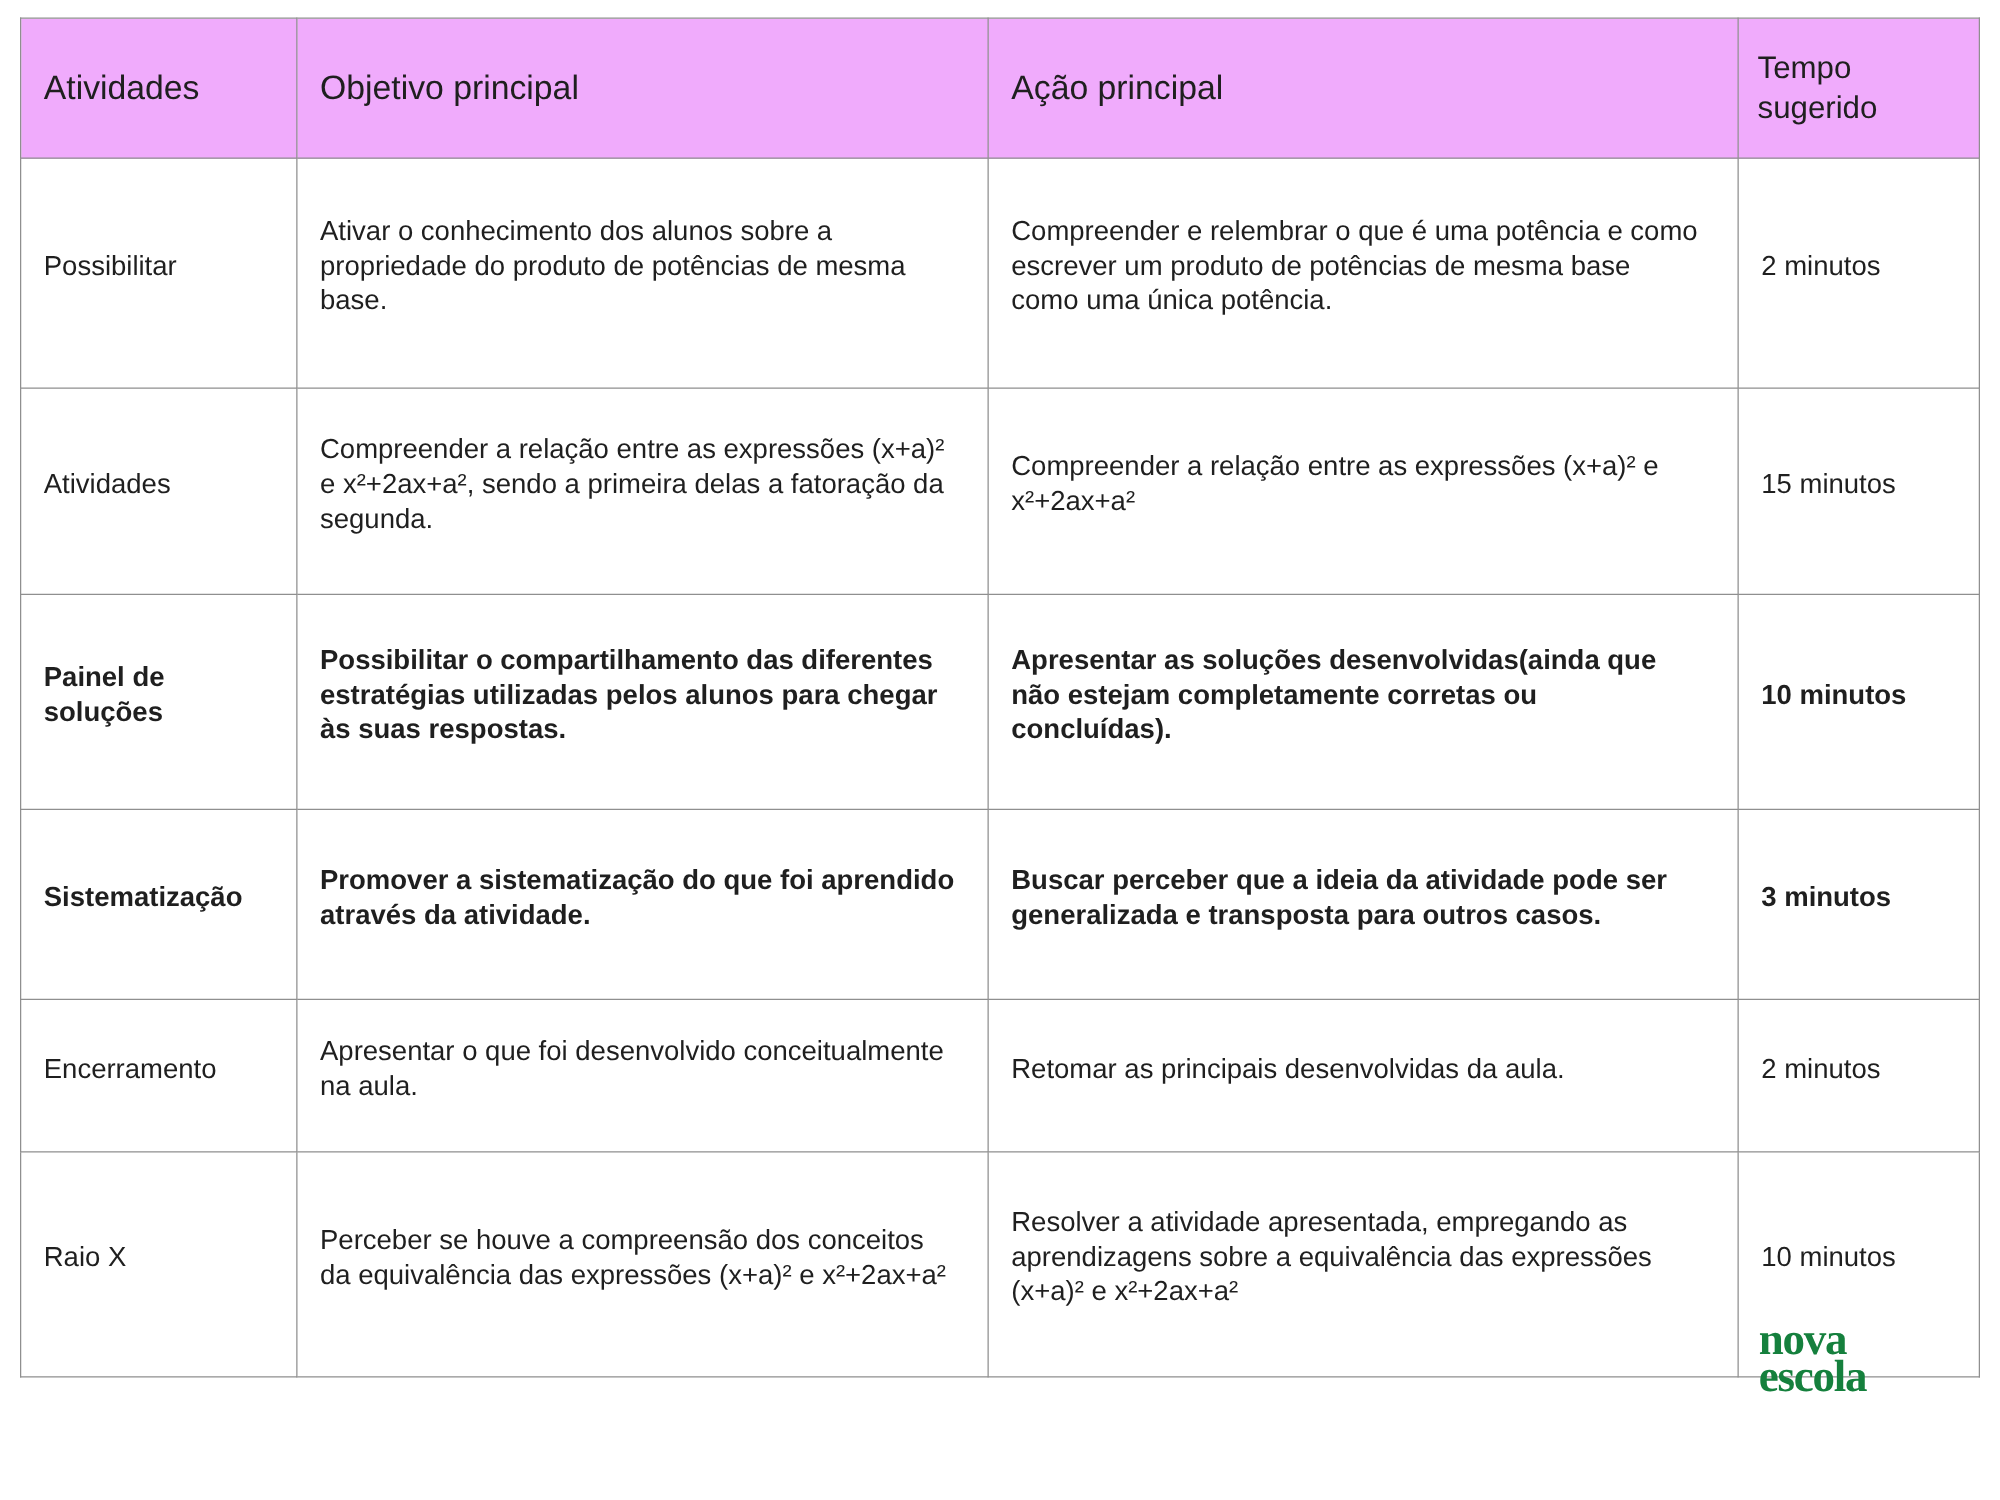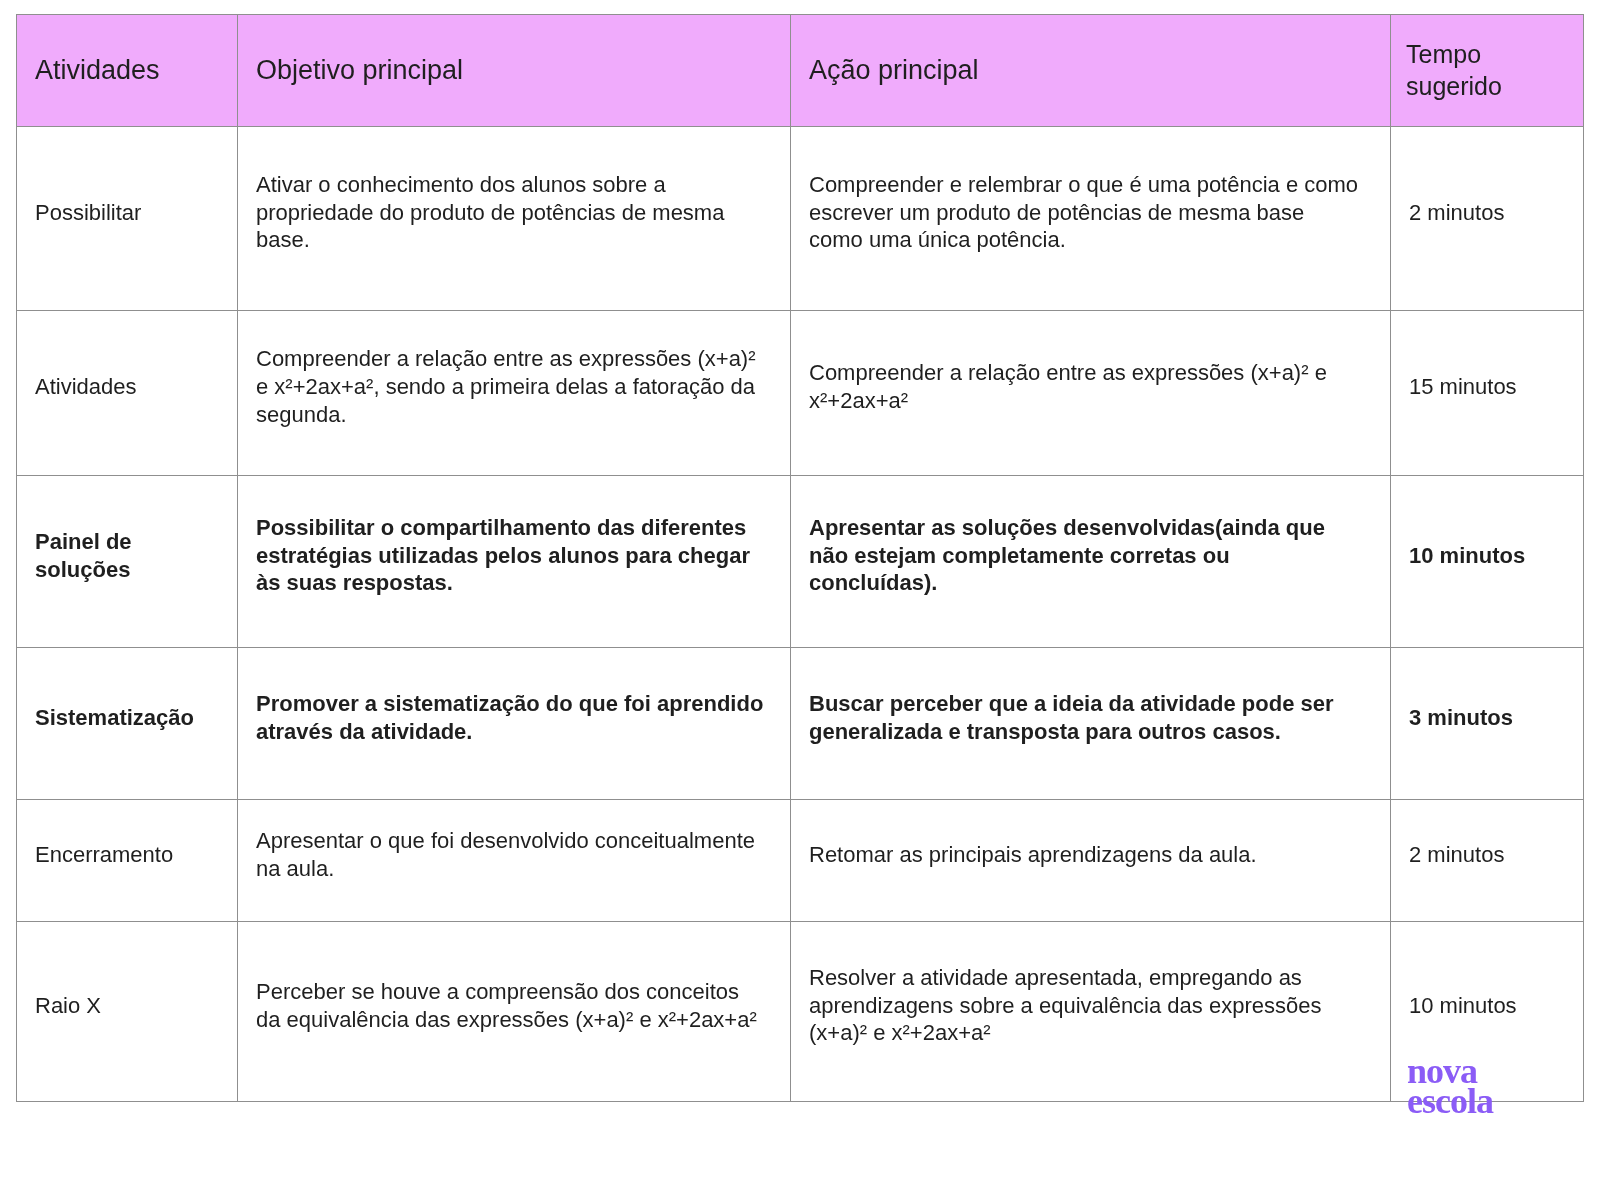--- a/index.html
+++ b/index.html
@@ -56,21 +56,21 @@
 
   .watermark {
     position: absolute;
     left: 1407px;
     top: 1056px;
     font-family: "Liberation Serif", serif;
     font-weight: 700;
     font-size: 36px;
     line-height: 30px;
     letter-spacing: -1px;
-    color: #8b5cf6;
+    color: #15803d;
     z-index: 5;
   }
 </style>
 </head>
 <body>
 
 <div class="page">
 
   <table class="lesson">
     <colgroup>
@@ -108,21 +108,21 @@
       </tr>
       <tr class="h-r4">
         <td class="col-atividade">Sistematização</td>
         <td class="col-objetivo">Promover a sistematização do que foi aprendido através da atividade.</td>
         <td class="col-acao">Buscar perceber que a ideia da atividade pode ser generalizada e transposta para outros casos.</td>
         <td class="col-tempo">3 minutos</td>
       </tr>
       <tr class="h-r5">
         <td class="col-atividade">Encerramento</td>
         <td class="col-objetivo">Apresentar o que foi desenvolvido conceitualmente na aula.</td>
-        <td class="col-acao">Retomar as principais aprendizagens da aula.</td>
+        <td class="col-acao">Retomar as principais desenvolvidas da aula.</td>
         <td class="col-tempo">2 minutos</td>
       </tr>
       <tr class="h-r6">
         <td class="col-atividade">Raio X</td>
         <td class="col-objetivo">Perceber se houve a compreensão dos conceitos da equivalência das expressões (x+a)² e x²+2ax+a²</td>
         <td class="col-acao">Resolver a atividade apresentada, empregando as aprendizagens sobre a equivalência das expressões (x+a)² e x²+2ax+a²</td>
         <td class="col-tempo">10 minutos</td>
       </tr>
     </tbody>
   </table>

